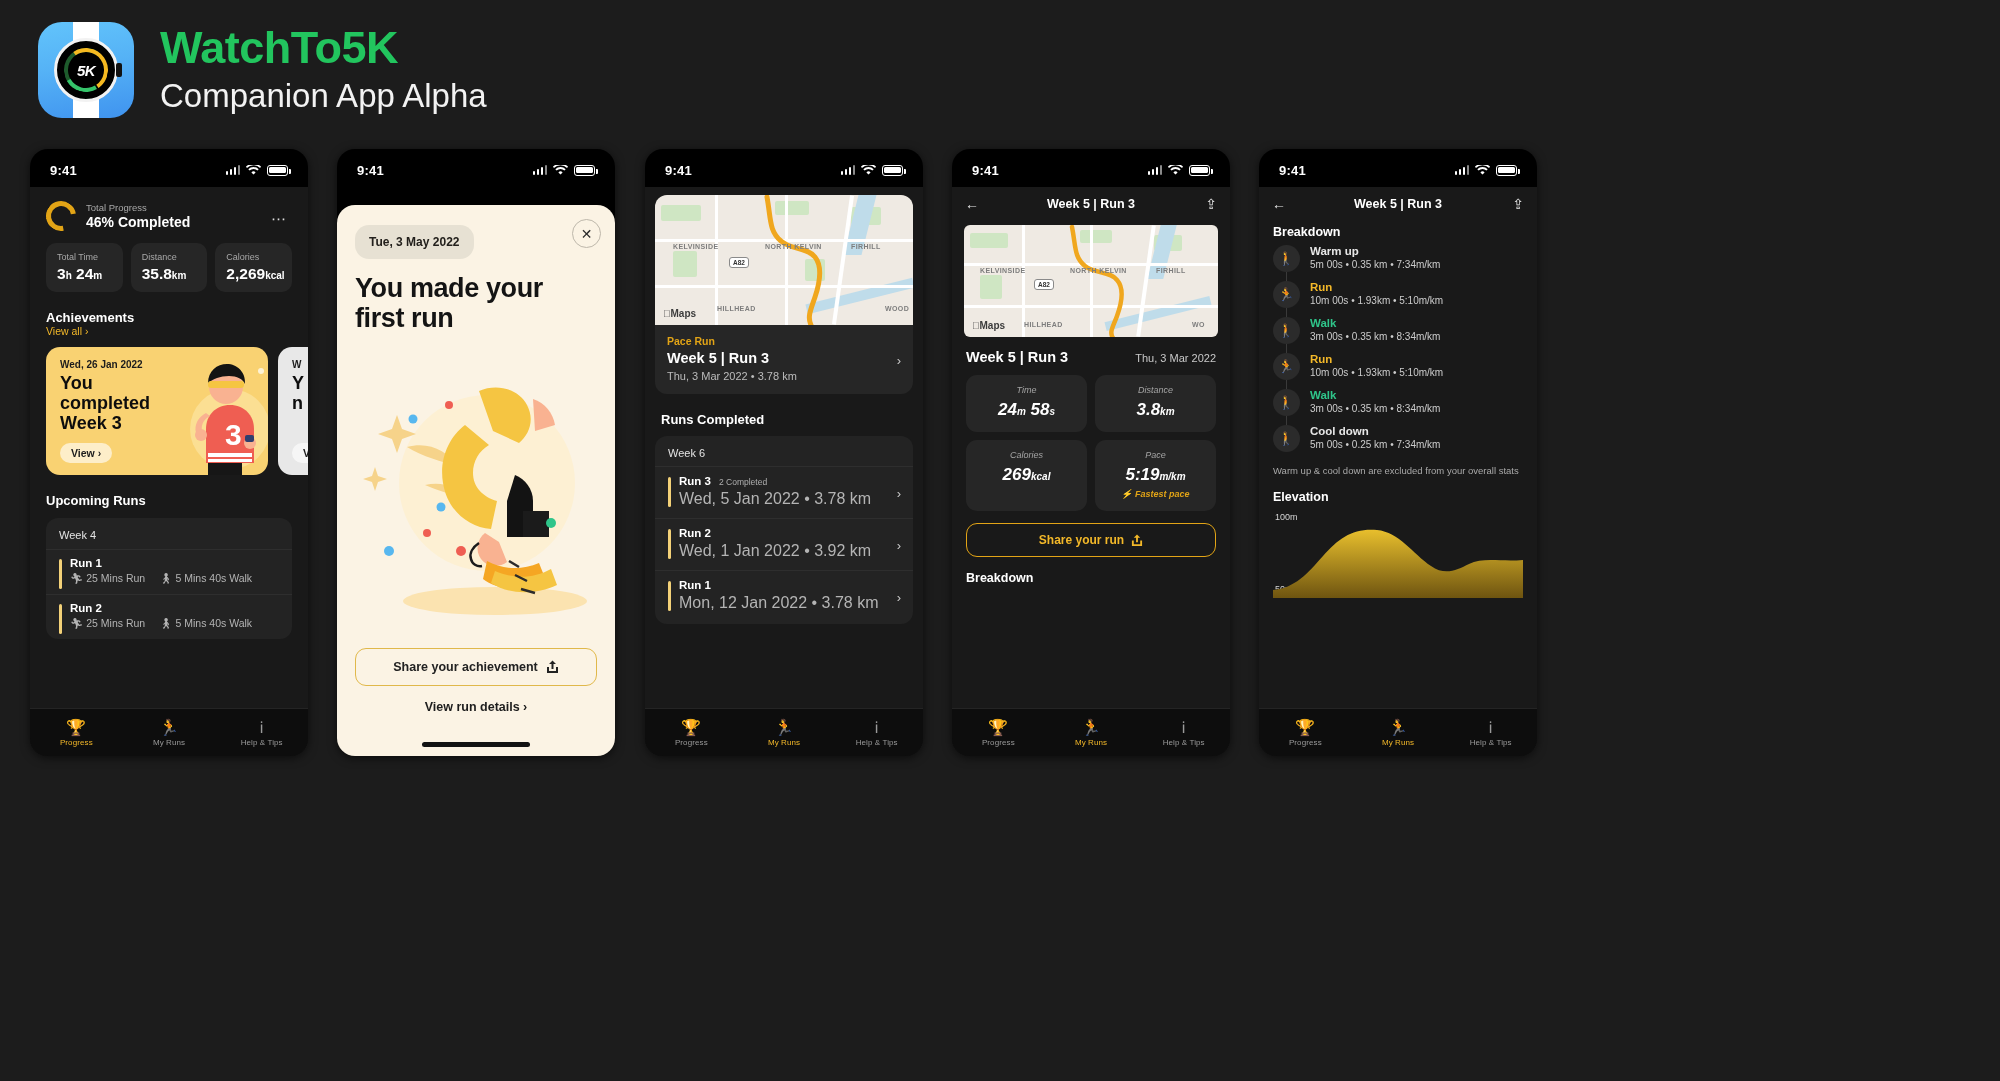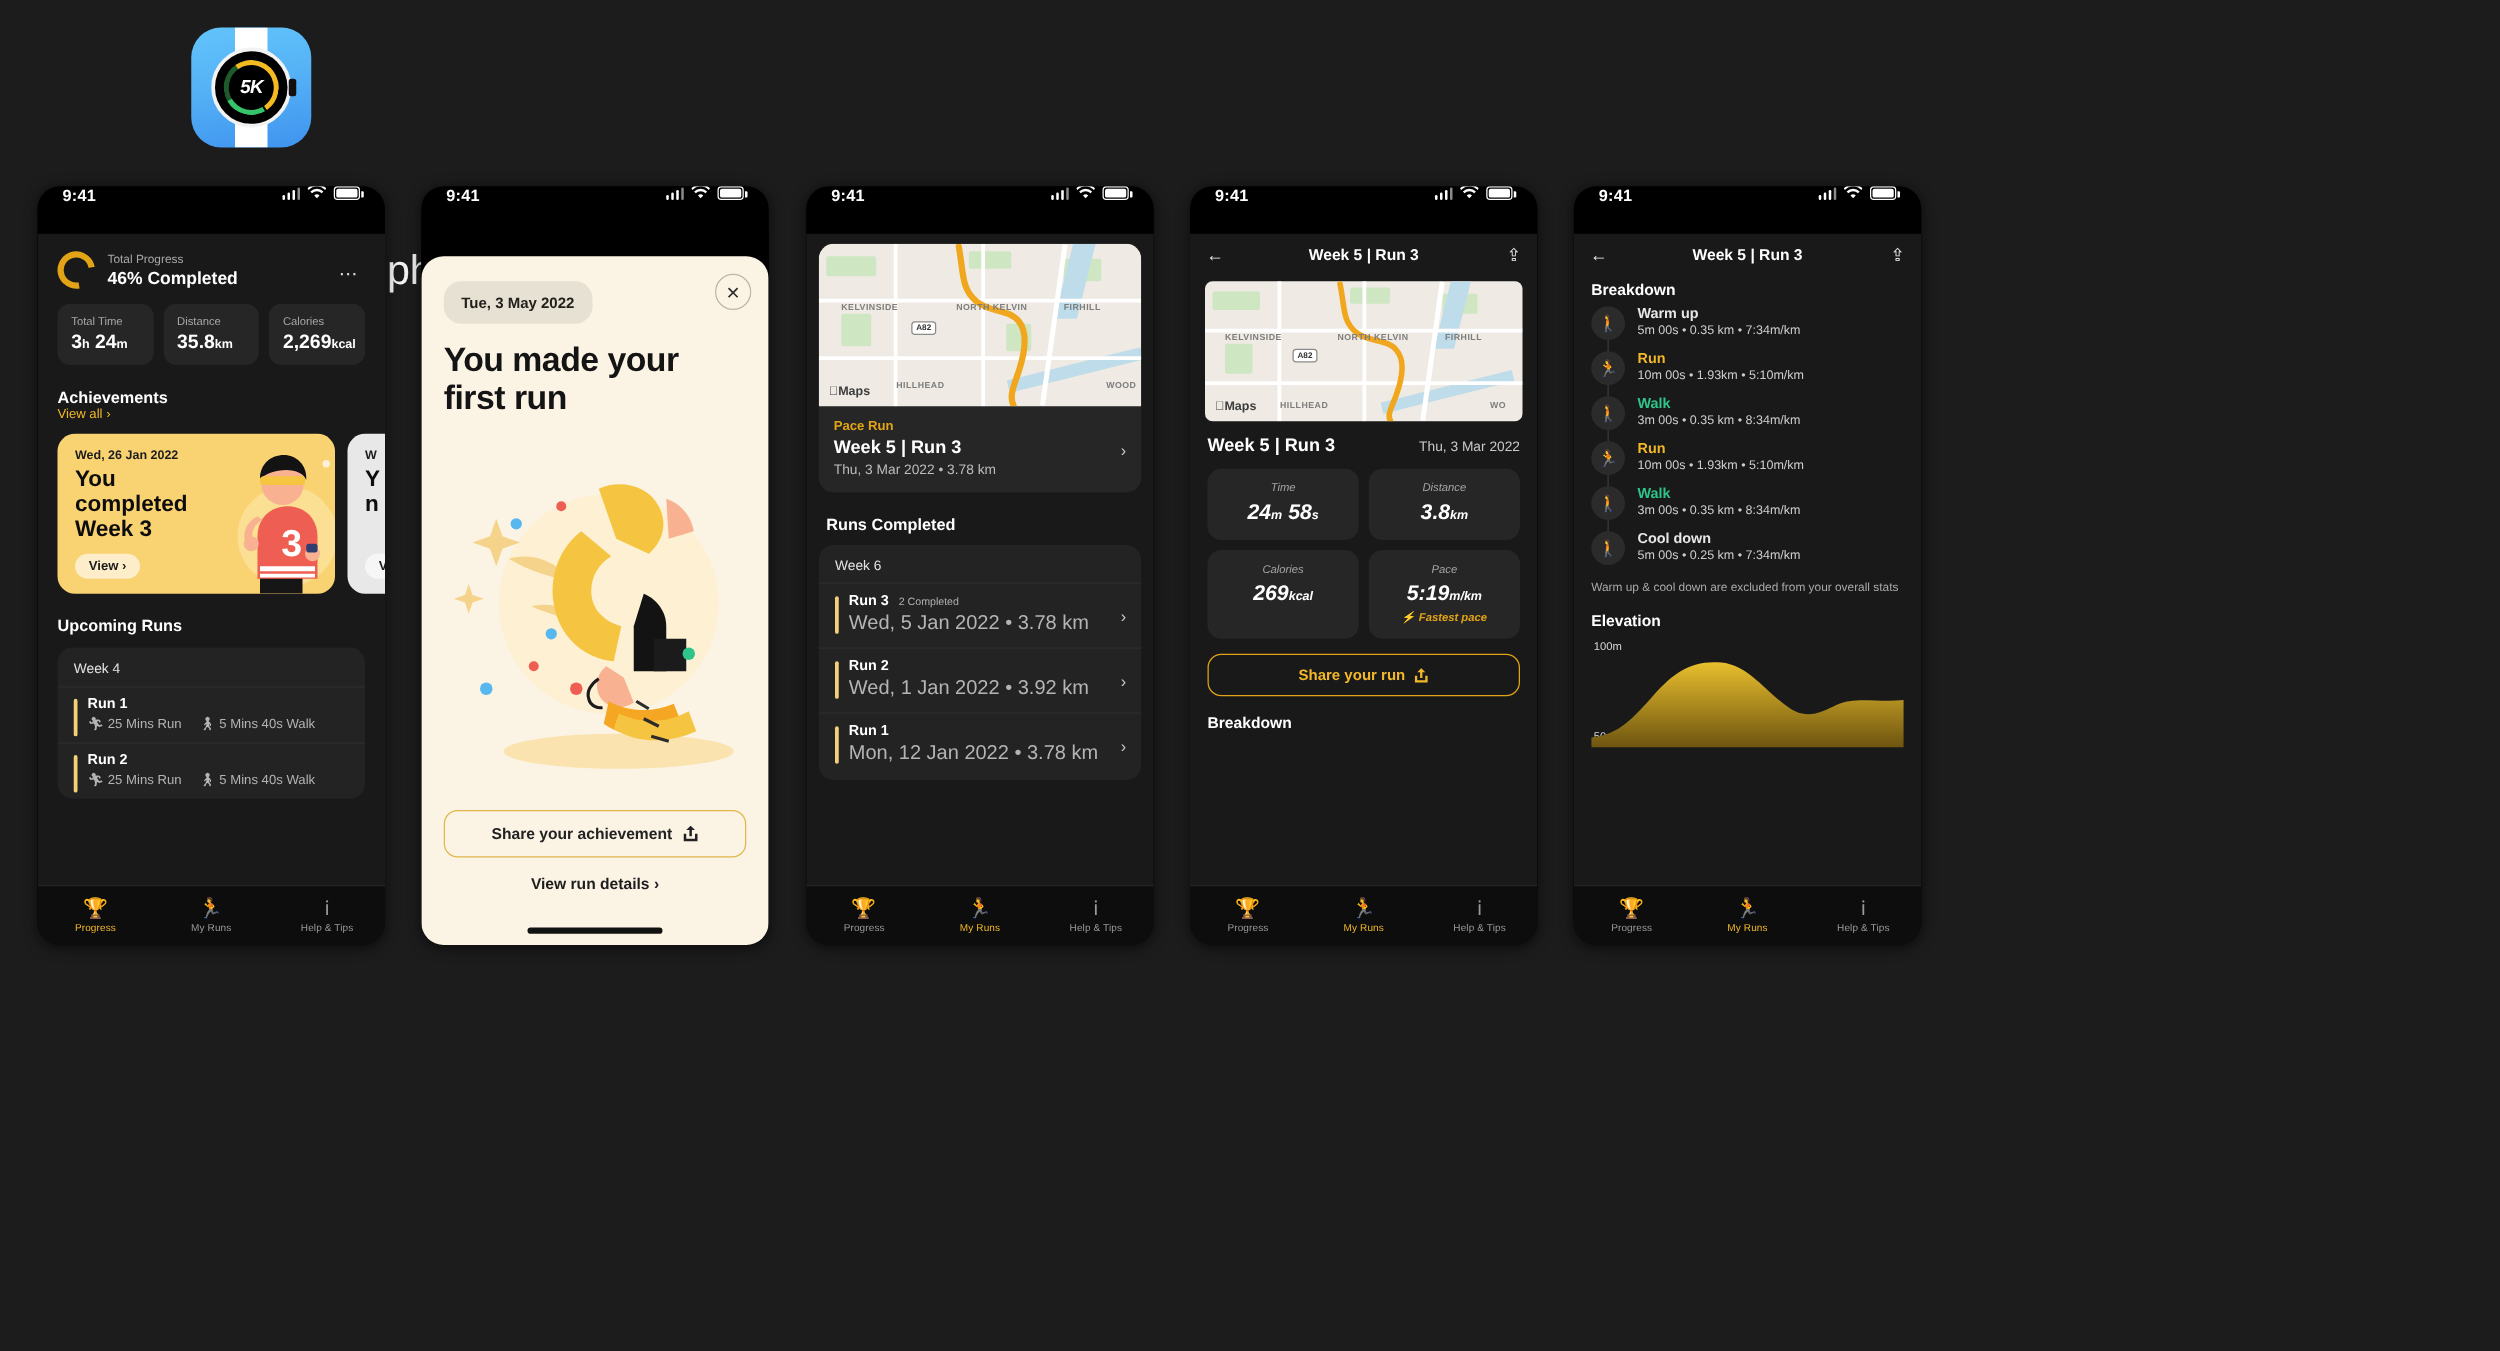--- a/index.html
+++ b/index.html
@@ -5,21 +5,21 @@
   * { box-sizing: border-box; margin: 0; padding: 0; }
   html, body {
     width: 2000px; height: 1081px;
     background: #1c1c1c;
     font-family: "Liberation Sans", sans-serif;
     overflow: hidden;
   }
   .page { position: relative; width: 2000px; height: 1081px; background: #1c1c1c; }
 
   
-  .app-header { position: absolute; left: 38px; top: 22px; display: flex; align-items: center; gap: 26px; flex-direction: column; }
+  .app-header { position: absolute; left: 38px; top: 22px; display: flex; align-items: center; gap: 26px; }
   .app-logo {
     width: 96px; height: 96px; border-radius: 24px;
     background: linear-gradient(170deg, #62c4fb 0%, #55b2f6 45%, #3f93ef 100%);
     position: relative; overflow: hidden; flex: none;
   }
   .strap { position: absolute; left: 50%; transform: translateX(-50%); width: 26px; background: #fff; }
   .strap.top { top: 0; height: 30px; }
   .strap.bot { bottom: 0; height: 30px; }
   .watch-body {
     position: absolute; left: 50%; top: 50%; transform: translate(-50%,-50%);
@@ -37,21 +37,21 @@
 
   
   .phone {
     position: absolute; top: 149px; width: 278px; height: 607px;
     background: #000; border-radius: 18px; overflow: hidden;
     box-shadow: 0 2px 10px rgba(0,0,0,.6);
   }
   #p1 { left: 30px; }  #p2 { left: 337px; } #p3 { left: 645px; }
   #p4 { left: 952px; } #p5 { left: 1259px; }
 
-  .statusbar { height: 42px; display: flex; align-items: flex-start; justify-content: space-between; padding: 0 20px; background: transparent; }
+  .statusbar { height: 42px; display: flex; align-items: center; justify-content: space-between; padding: 0 20px; background: transparent; }
   .sb-time { color: #fff; font-size: 13px; font-weight: 700; letter-spacing: .2px; }
   .sb-icons { display: flex; align-items: center; gap: 6px; }
   .bars { display: flex; align-items: flex-end; gap: 1.5px; height: 10px; }
   .bars i { width: 2.5px; background: #fff; border-radius: 1px; display:block; }
   .bars i:nth-child(1){height:4px} .bars i:nth-child(2){height:6px}
   .bars i:nth-child(3){height:8px} .bars i:nth-child(4){height:10px; background:#8a8a8a}
   .batt { width: 21px; height: 11px; border: 1.3px solid #fff; border-radius: 3px; position: relative; }
   .batt::after { content:""; position:absolute; right:-3.5px; top:3px; width:2px; height:5px; background:#fff; border-radius:0 1px 1px 0;}
   .batt i { position:absolute; inset:1.3px; background:#fff; border-radius:1.5px; display:block;}
 

